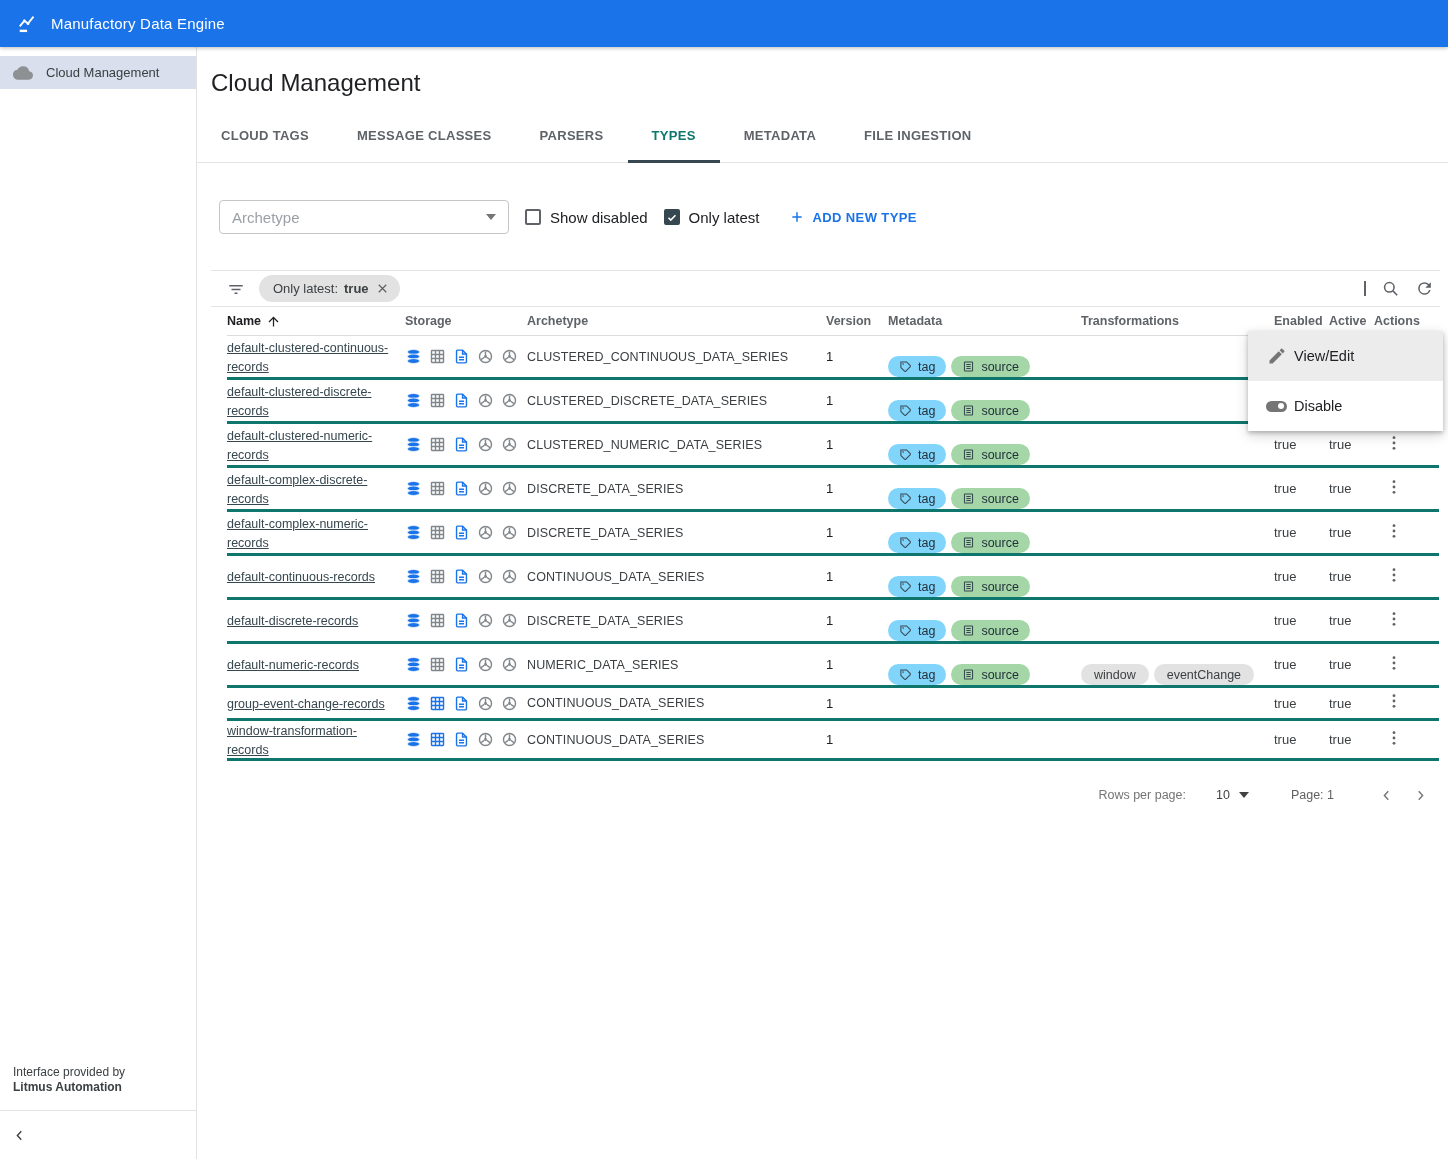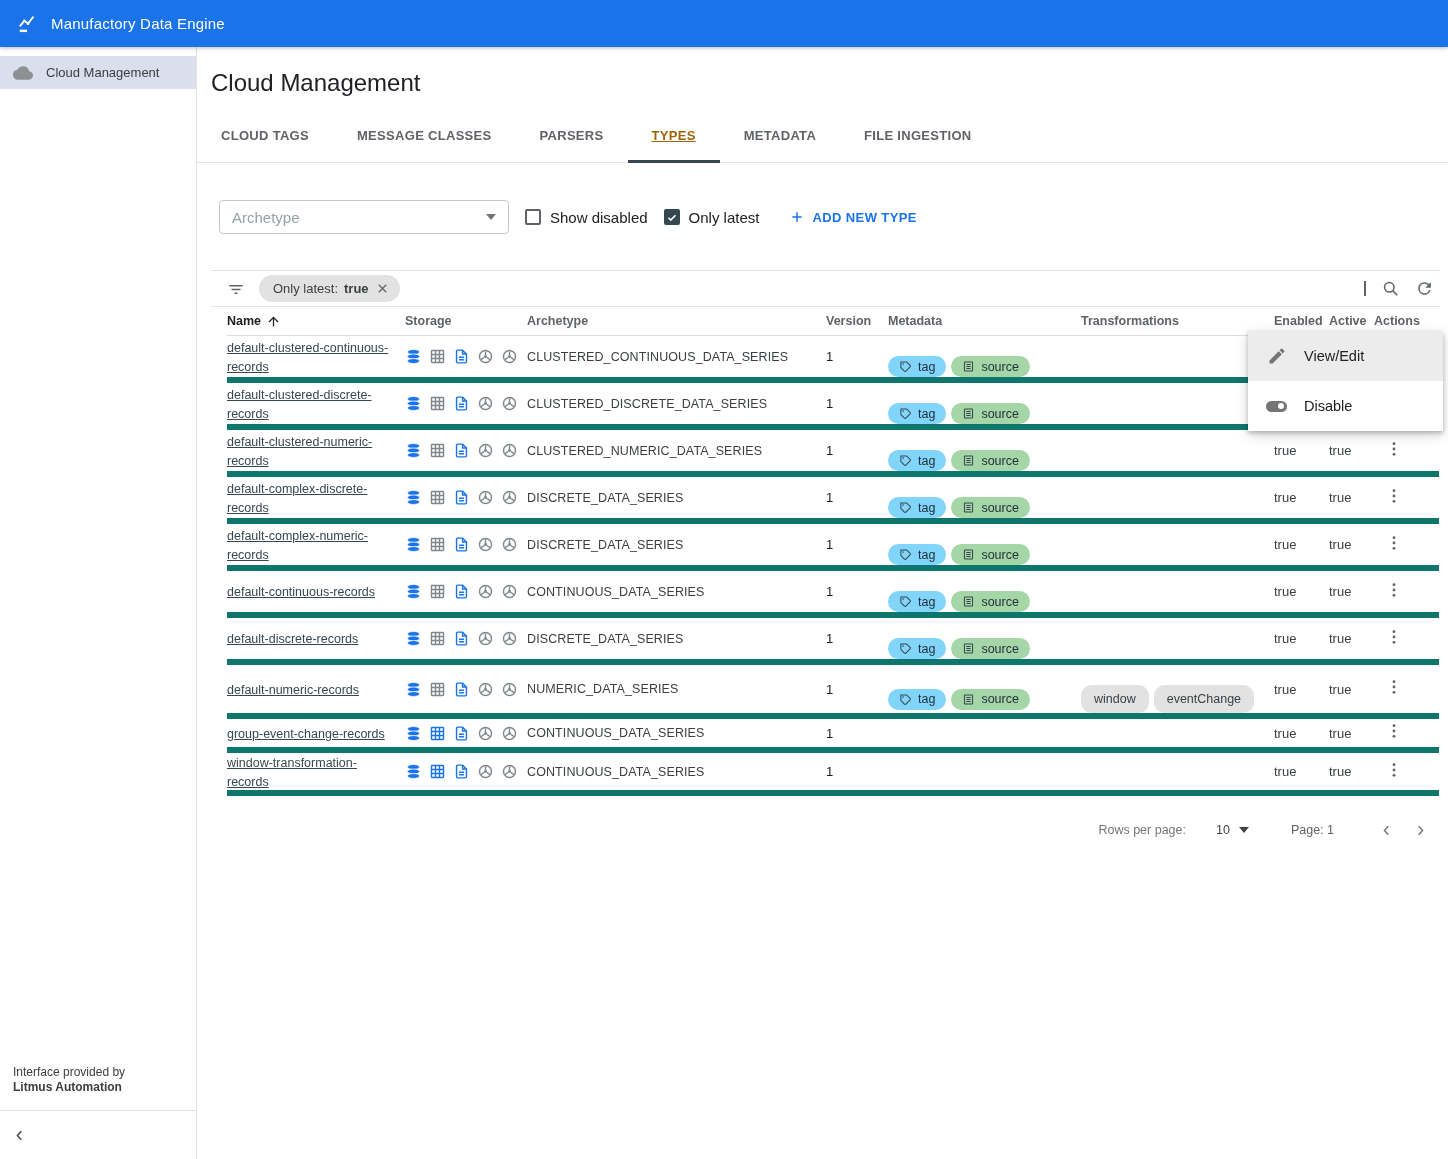--- a/index.html
+++ b/index.html
@@ -43,21 +43,21 @@
   .main { flex:1; position:relative; background:#fff; }
   .page-title { font-size:24px; font-weight:400; color:#202124; margin:22px 0 0 14px; }
 
   .tabs { display:flex; margin-top:14px; border-bottom:1px solid #e4e4e4; }
   .tab {
     background:none; border:none; font-family:inherit;
     padding:0 24px; height:52px; display:flex; align-items:center;
     font-size:13px; font-weight:700; letter-spacing:.3px; color:#5f6368;
     border-bottom:3px solid transparent; margin-bottom:-1px; cursor:pointer;
   }
-  .tab.active { color:#a16207; border-bottom-color:#37474f;text-decoration:underline; }
+  .tab.active { color:#0f766e; border-bottom-color:#37474f; }
 
   
   .filter-bar { display:flex; align-items:center; margin:37px 0 0 22px; }
   .select {
     width:290px; height:34px; border:1px solid #c6c6c6; border-radius:4px;
     display:flex; align-items:center; justify-content:space-between;
     padding:0 12px; font-size:15px; color:#9aa0a6; cursor:pointer;
   }
   .caret { width:0; height:0; border-left:5px solid transparent; border-right:5px solid transparent; border-top:6px solid #757575; }
   .cb-wrap { display:flex; align-items:center; gap:9px; margin-left:16px; font-size:15px; color:#202124; cursor:pointer; }
@@ -87,21 +87,21 @@
   .filter-chip .x svg { width:15px; height:15px; }
   .chipbar-right { margin-left:auto; display:flex; align-items:center; gap:15px; }
   .text-cursor { width:2px; height:15px; background:#5f6368; }
   .sicon { width:19px; height:19px; color:#5f6368; cursor:pointer; }
   .sicon svg { width:19px; height:19px; }
 
   
   .table { margin:0 8px 0 30px; width:1212px; }
   .trow {
     display:grid; grid-template-columns:178px 122px 299px 62px 193px 193px 55px 45px auto;
-    align-items:center; border-bottom:6px solid #0f766e; min-height:33px;
+    align-items:center; border-bottom:3px solid #0f766e; min-height:33px;
   }
   .thead { min-height:29px; font-size:12.5px; font-weight:700; color:#5f6368; border-bottom:1px solid #dcdcdc; }
   .thead .hname { color:#202124; display:flex; align-items:center; gap:5px; cursor:pointer; }
   .thead .sort { width:15px; height:15px; color:#202124; }
   .thead .sort svg { width:15px; height:15px; }
   .name-link { font-size:12.5px; color:#37474f; text-decoration:underline; line-height:1.32; padding:4px 18px 4px 0; cursor:pointer; }
   .storage { display:flex; gap:7px; align-items:center; }
   .stic { width:17px; height:17px; }
   .stic svg { width:17px; height:17px; }
   .ic-blue { color:#1a73e8; }
@@ -111,42 +111,42 @@
   .chips { display:flex; gap:5px; align-items:center;margin-top:20px; }
   .chip-meta {
     height:21px; border-radius:11px; padding:0 11px; display:inline-flex; align-items:center; gap:6px;
     font-size:12.5px; color:#22313b;
   }
   .chip-tag { background:#81d4fa; }
   .chip-source { background:#a5d6a7; }
   .chip-meta .mic { width:13px; height:13px; color:#37474f; }
   .chip-meta .mic svg { width:13px; height:13px; }
   .chip-neutral {
-    height:28px; border-radius:11px; padding:0 13px; background:#e2e2e2;
+    height:21px; border-radius:11px; padding:0 13px; background:#e2e2e2;
     font-size:12.5px; color:#3c4043; display:inline-flex; align-items:center;
   }
   .bool { font-size:13px; color:#3c4043; }
   .kebab { background:none; border:none; width:24px; height:24px; margin-left:8px; color:#5f6368; cursor:pointer; padding:0; }
   .kebab svg { width:20px; height:20px; margin:0 auto; }
 
   
   .pagination { display:flex; align-items:center; justify-content:flex-end; margin:25px 18px 0 0; font-size:12.5px; color:#757575; }
   .pagination .rpp-label { margin-right:30px; }
   .rpp-select { display:flex; align-items:center; gap:9px; color:#424242; cursor:pointer; margin-right:42px; }
   .rpp-select .caret { border-top-color:#424242; }
   .page-label { margin-right:28px; color:#616161; }
   .pg-btn { background:none; border:none; width:18px; height:18px; color:#757575; cursor:pointer; padding:0; margin-left:16px; }
   .pg-btn svg { width:17px; height:17px; }
 
   
   .context-menu {
     position:absolute; left:1248px; top:331px; width:195px; background:#fff; z-index:20;
     box-shadow:0 2px 4px rgba(0,0,0,.22), 0 4px 12px rgba(0,0,0,.18);
   }
-  .menu-item { height:50px; display:flex; align-items:center; gap:17px; padding:0 0 0 18px; font-size:14.5px; color:#202124; cursor:pointer; }
+  .menu-item { height:50px; display:flex; align-items:center; gap:7px; padding:0 0 0 18px; font-size:14.5px; color:#202124; cursor:pointer; }
   .menu-item.highlighted { background:#ececec; }
   .menu-item .micon { width:21px; height:21px; color:#757575; display:flex; align-items:center; justify-content:center; }
   .menu-item .micon svg { width:20px; height:20px; }
   .toggle-pill { width:21px; height:11px; background:#757575; border-radius:6px; position:relative; }
   .toggle-pill::after { content:""; position:absolute; right:3px; top:2.5px; width:6px; height:6px; border-radius:50%; background:#fff; }
 </style>
 </head>
 <body>
 
 <header class="appbar">

